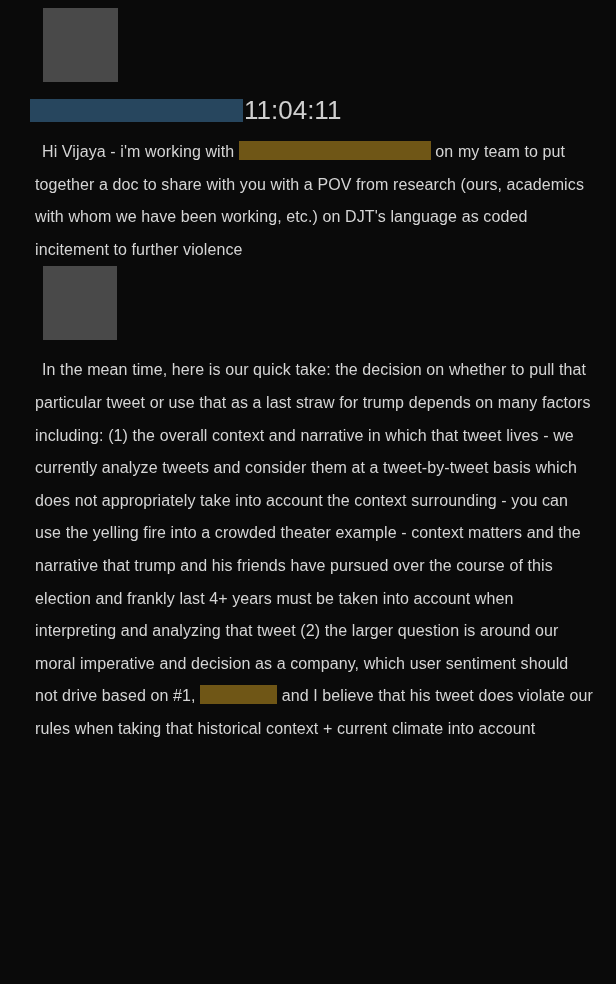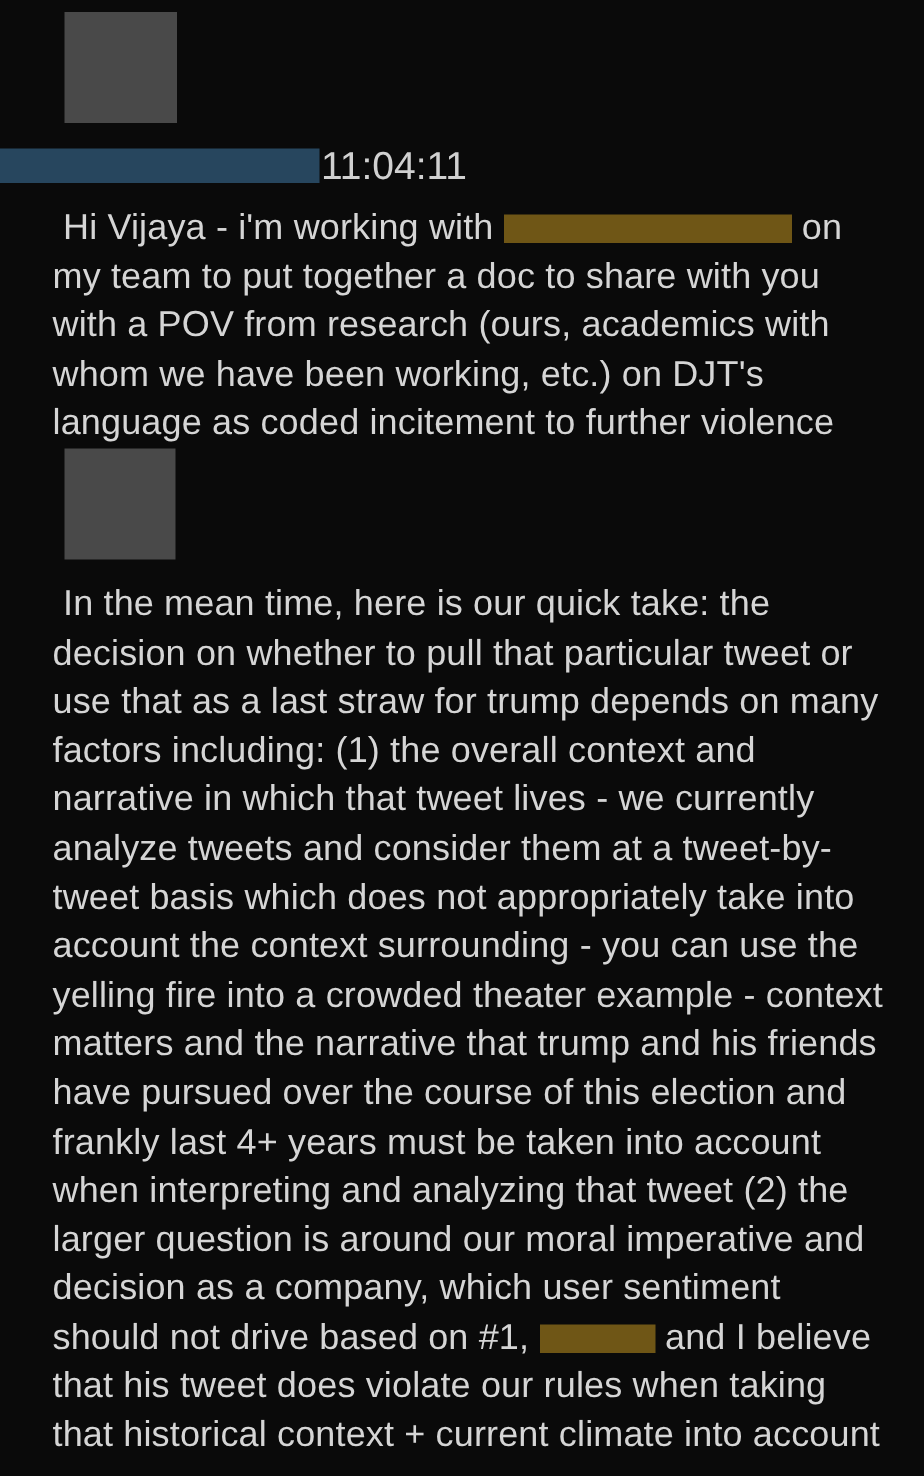--- a/index.html
+++ b/index.html
@@ -21,20 +21,21 @@
     width: 616px; height: 984px;
     padding-top: 8px;
     background: var(--bg);
   }
   .message { display: block; }
   .avatar {
     margin-left: 43px;
     background: var(--avatar);
   }
   .meta {
+    margin-left: 30px;
     margin-top: 16px;
     height: 24px;
     display: flex;
     align-items: flex-end;
   }
   .name-redaction {
     display: inline-block;
     background: var(--name-bar);
     flex: 0 0 auto;
   }
@@ -42,21 +43,21 @@
     color: var(--timestamp);
     font-size: 26px;
     line-height: 24px;
     margin-left: 1px;
     white-space: nowrap;
   }
   .body {
     margin-left: 35px;
     margin-top: 14px;
     width: 558px;
-    font-size: 24px;
+    font-size: 16px;
     line-height: 32.6px;
     color: var(--text);
     text-indent: 7px;
     letter-spacing: 0.1px;
   }
   .inline-redaction {
     display: inline-block;
     height: 19px;
     background: var(--inline-bar);
     vertical-align: -3px;

